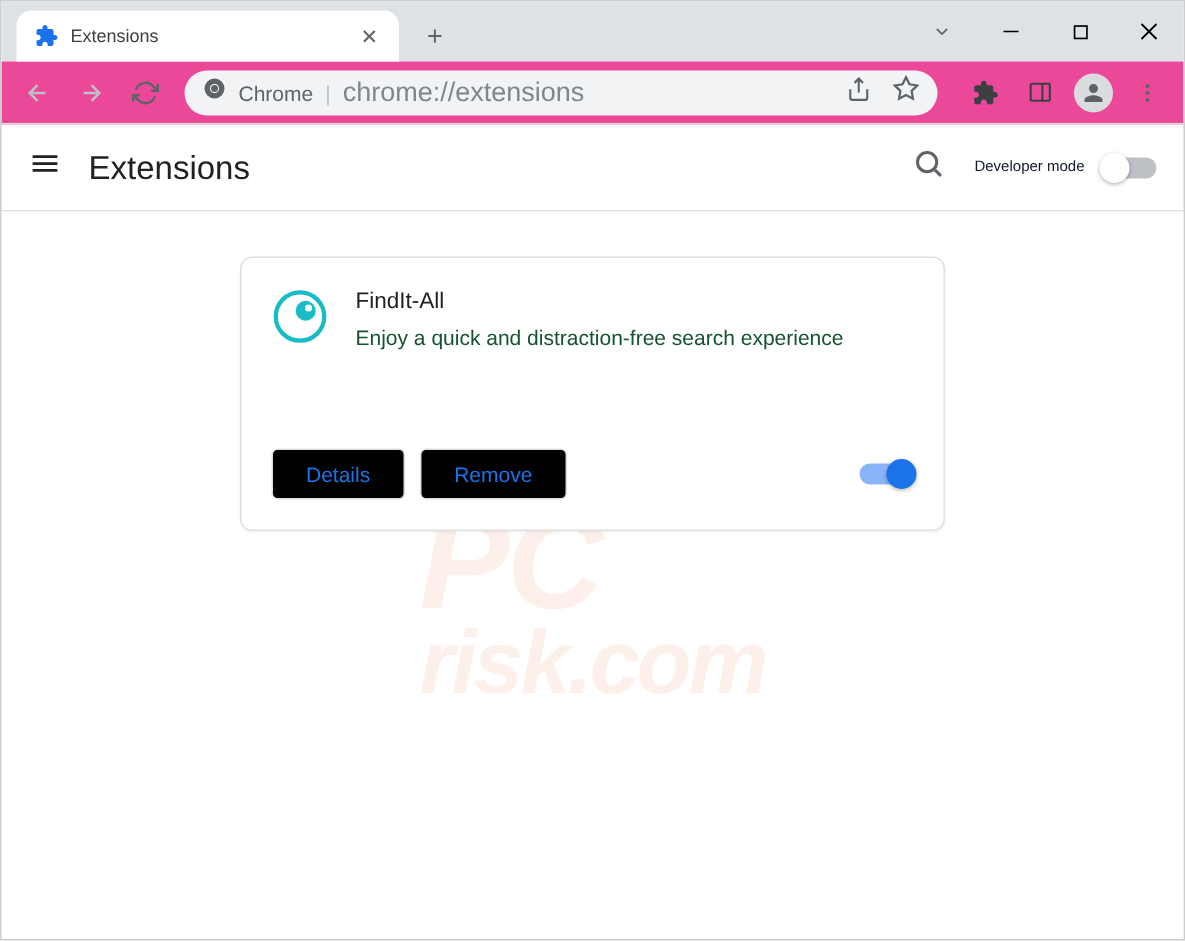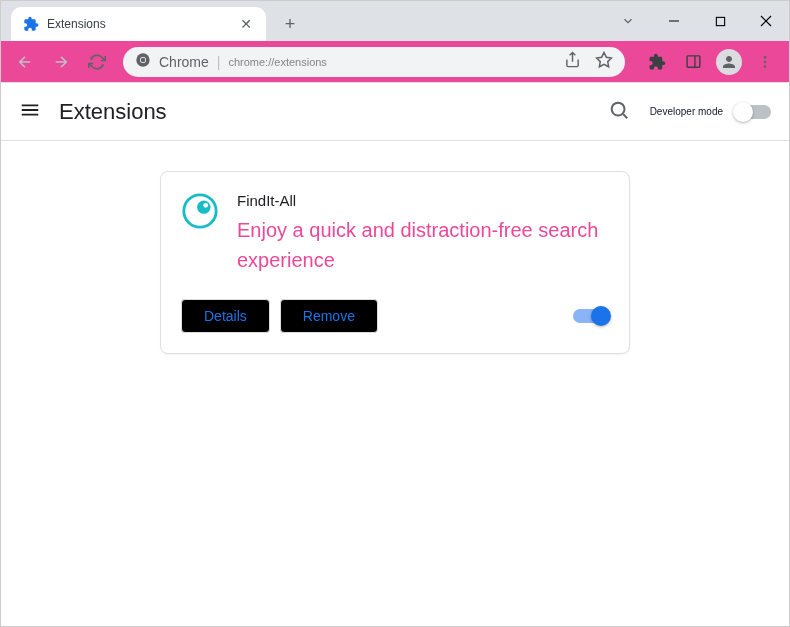--- a/index.html
+++ b/index.html
@@ -18,21 +18,21 @@
     .chevron { margin-right: 8px; display: flex; align-items: center; justify-content: center; width: 30px; }
     
     
     .toolbar { height: 42px; display: flex; align-items: center; padding: 0 8px; background: #ec4899; border-bottom: 1px solid #e0e0e0; gap: 4px; }
     .nav-btn { width: 32px; height: 32px; display: flex; align-items: center; justify-content: center; border-radius: 50%; cursor: pointer; color: #5f6368; }
     .nav-btn.disabled { color: #bdc1c6; cursor: default; }
     .omnibox { flex: 1; height: 30px; background: #f1f3f4; border-radius: 15px; display: flex; align-items: center; padding: 0 12px; margin: 0 6px; }
     .omnibox-icon { color: #5f6368; margin-right: 8px; }
     .omnibox-prefix { color: #5f6368; font-size: 14px; }
     .omnibox-sep { color: #bdc1c6; margin: 0 8px; font-size: 14px; }
-    .omnibox-url { color: #80868b; font-size: 11px; flex: 1; }
+    .omnibox-url { color: #80868b; font-size: 18px; flex: 1; }
     .omnibox-actions { display: flex; gap: 14px; align-items: center; color: #5f6368; }
     .toolbar-actions { display: flex; gap: 4px; align-items: center; margin-left: 6px; }
     .tb-icon { width: 32px; height: 32px; display: flex; align-items: center; justify-content: center; cursor: pointer; color: #3c4043; border-radius: 50%; }
     .avatar { width: 26px; height: 26px; background: #dadce0; border-radius: 50%; display: flex; align-items: center; justify-content: center; }
     
     
     .content-header { height: 58px; display: flex; align-items: center; padding: 0 18px; border-bottom: 1px solid #e0e0e0; }
     .hamburger { cursor: pointer; margin-right: 18px; }
     .page-title { font-size: 22px; font-weight: 500; color: #202124; flex: 1; }
     .search-ext { cursor: pointer; margin-right: 20px; color: #5f6368; }
@@ -42,21 +42,21 @@
     
     
     .content-body { padding: 30px; display: flex; justify-content: center; background: #fff; height: calc(627px - 40px - 42px - 58px); position: relative; }
     
     
     .ext-card { width: 470px; height: 183px; background: #fff; border: 1px solid #e0e0e0; border-radius: 8px; padding: 20px; display: flex; flex-direction: column; box-shadow: 0 1px 2px rgba(0,0,0,0.05); position: relative; z-index: 2; }
     .ext-top { display: flex; flex: 1; }
     .ext-icon { width: 38px; height: 38px; margin-right: 18px; }
     .ext-info { flex: 1; }
     .ext-name { font-size: 15px; color: #202124; margin-bottom: 6px; }
-    .ext-desc { font-size: 20px; color: #ec4899; line-height: 1.5; }
+    .ext-desc { font-size: 14px; color: #14532d; line-height: 1.5; }
     .ext-bottom { display: flex; align-items: center; gap: 10px; }
     .ext-btn { padding: 8px 22px; border: 1px solid #dadce0; border-radius: 4px; color: #1a73e8; font-size: 14px; background: #000000; cursor: pointer; }
     .ext-toggle { margin-left: auto; width: 36px; height: 14px; background: #8ab4f8; border-radius: 7px; position: relative; cursor: pointer; }
     .ext-toggle::after { content: ''; position: absolute; width: 20px; height: 20px; background: #1a73e8; border-radius: 50%; top: -3px; right: -2px; box-shadow: 0 1px 3px rgba(0,0,0,0.3); }
     
     
     .watermark { position: absolute; top: 50%; left: 50%; transform: translate(-50%, -40%); font-size: 90px; font-weight: bold; color: rgba(240,120,80,0.12); font-style: italic; z-index: 1; pointer-events: none; white-space: nowrap; letter-spacing: -2px; }
     .watermark .sub { font-size: 60px; display: block; text-align: right; margin-top: -20px; }
   </style>
 </head>
@@ -181,20 +181,24 @@
     <svg width="22" height="22" viewBox="0 0 24 24" fill="none" stroke="#5f6368" stroke-width="2.2">
         <circle cx="11" cy="11" r="7"></circle>
         <line x1="21" y1="21" x2="16.65" y2="16.65"></line>
       </svg>
   </span>
   <span class="dev-mode-label">Developer mode</span>
   <div class="toggle-grey"></div>
 </div>
 
 <div class="content-body">
+  <div class="watermark">
+    <span>PC</span>
+    <span class="sub">risk.com</span>
+  </div>
 
   <div class="ext-card">
     <div class="ext-top">
       <div class="ext-icon">
         <svg width="38" height="38" viewBox="0 0 40 40">
             <circle cx="20" cy="20" r="17" fill="none" stroke="#18bcc6" stroke-width="3"></circle>
             <circle cx="24" cy="16" r="7" fill="#18bcc6"></circle>
             <circle cx="26" cy="14" r="2.5" fill="#fff"></circle>
           </svg>
       </div>

